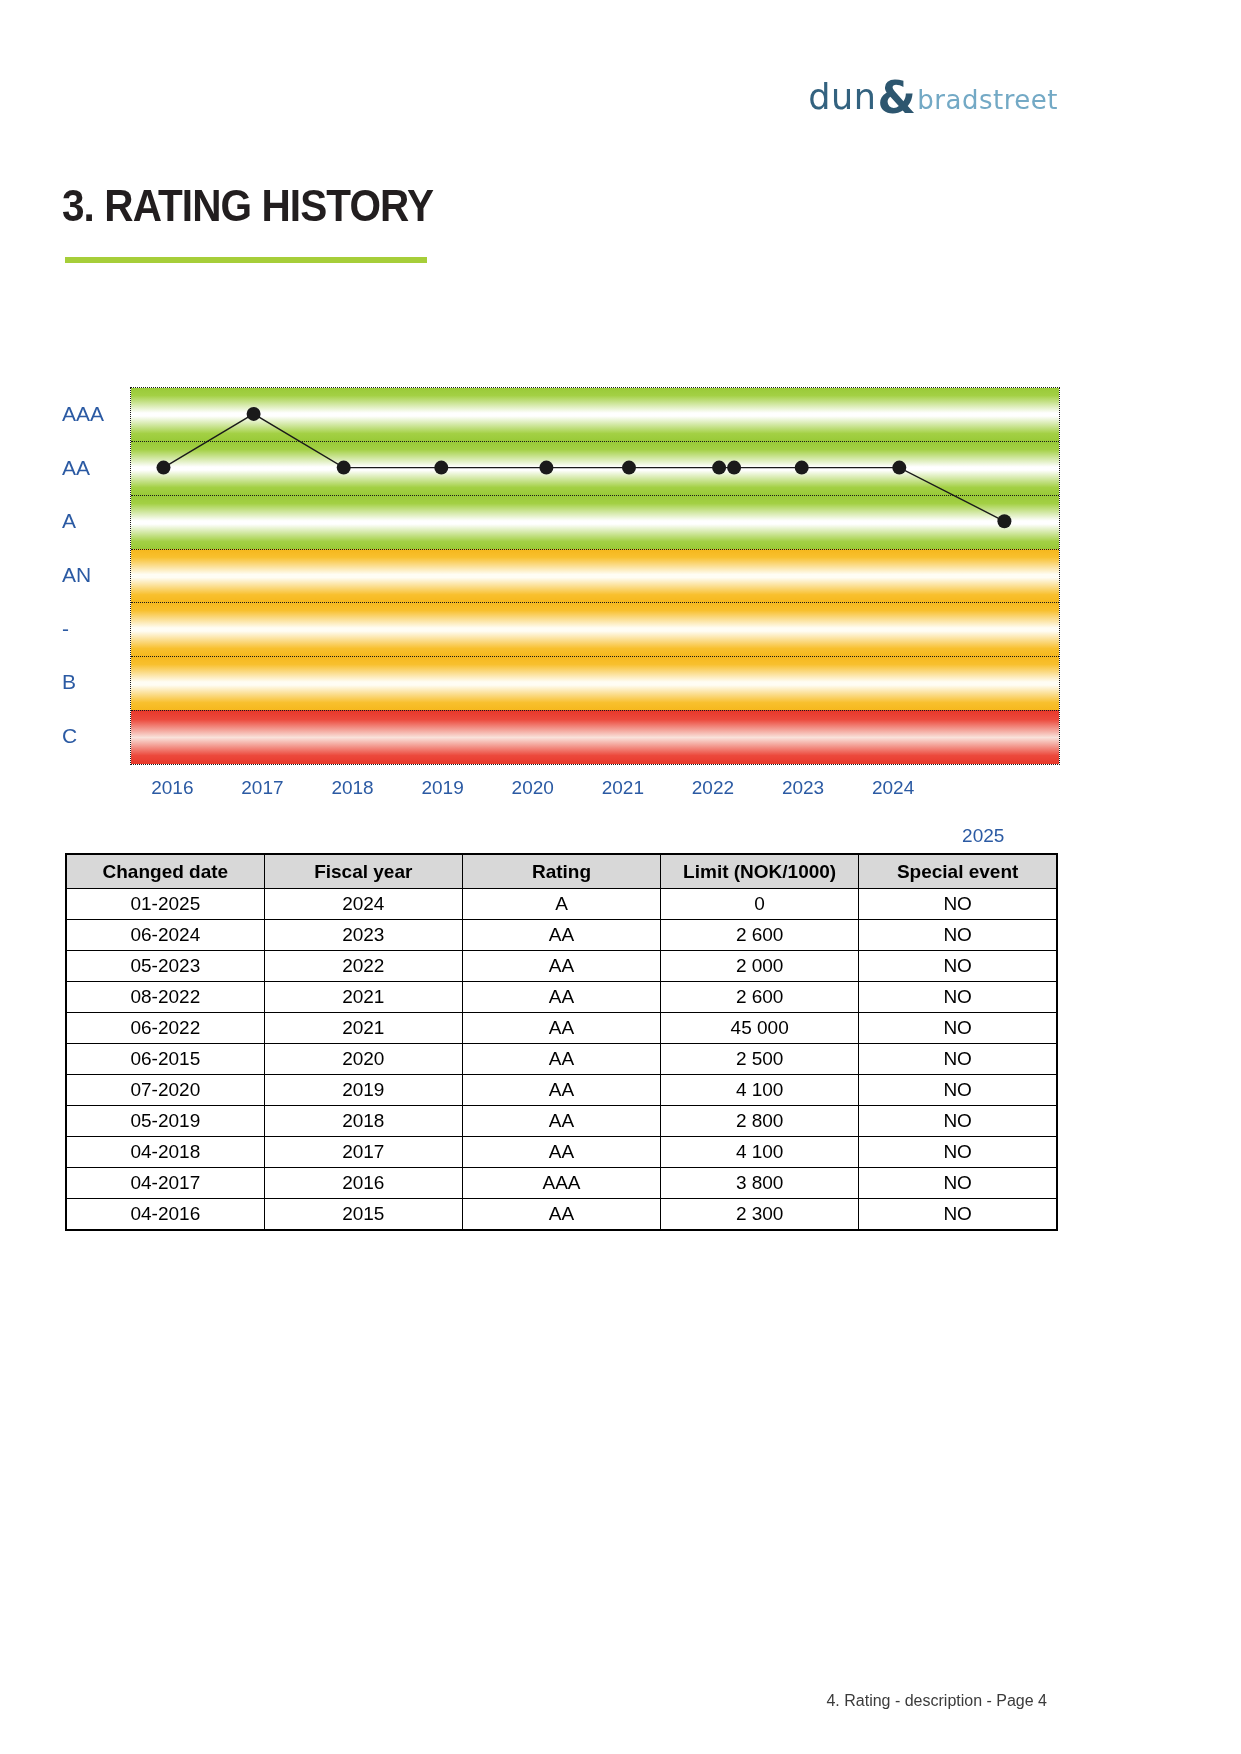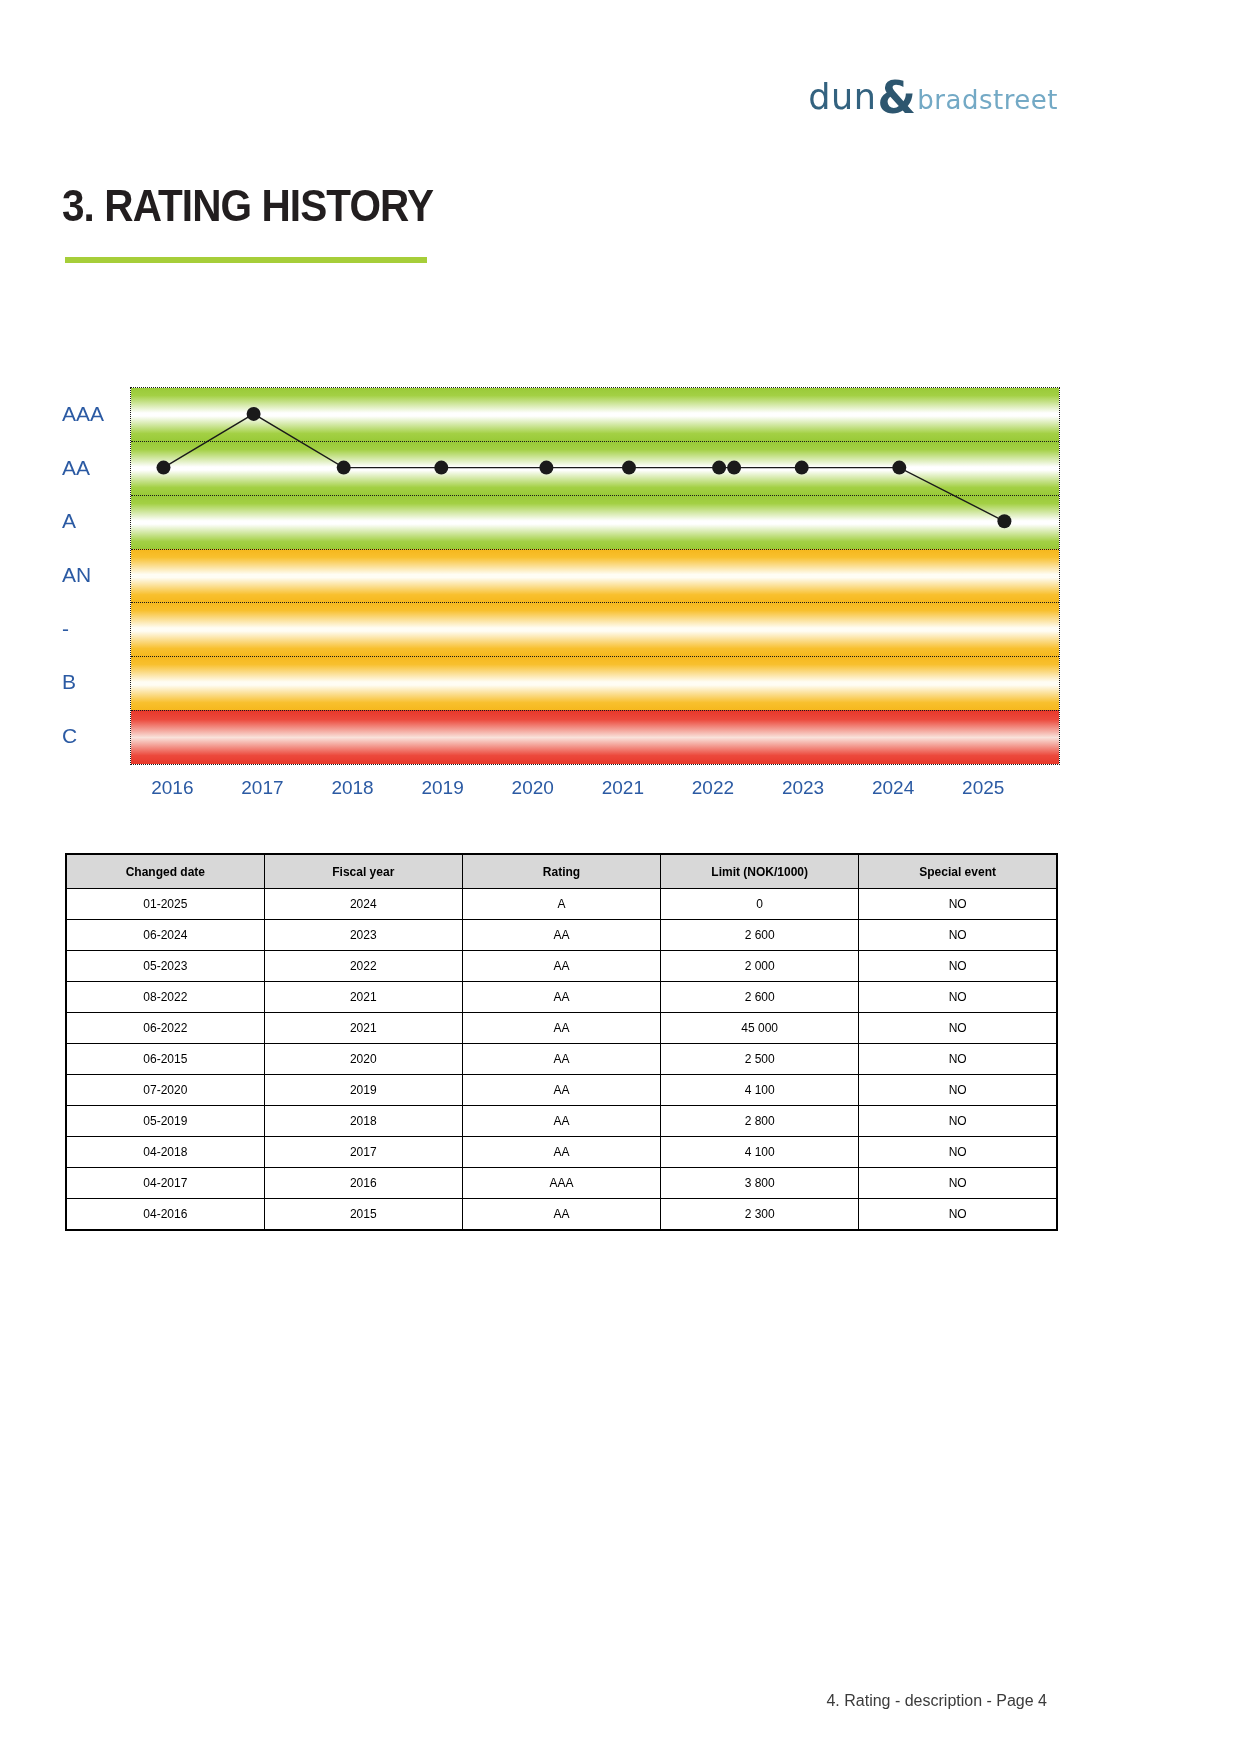--- a/index.html
+++ b/index.html
@@ -24,21 +24,21 @@
   .band.green{background:linear-gradient(to bottom,#99ca38 0%,#a3d044 14%,#ffffff 47%,#ffffff 53%,#a3d044 86%,#99ca38 100%);}
   .band.amber{background:linear-gradient(to bottom,#f6b81e 0%,#f8c02e 14%,#fffdf4 47%,#fffdf4 53%,#f8c02e 86%,#f6b81e 100%);}
   .band.red{background:linear-gradient(to bottom,#e8392b 0%,#ec493c 16%,#f9e2db 50%,#ec493c 84%,#e8392b 100%);}
   .chart-svg{position:absolute;left:130px;top:387px;width:930px;height:378px;overflow:visible;}
   .y-axis-label{position:absolute;left:62px;width:64px;height:24px;line-height:24px;
     font-size:21px;color:#2b5aa3;text-align:left;}
   .x-axis-tick{position:absolute;top:777px;width:80px;text-align:center;font-size:19px;color:#2b5aa3;}
 
   
   .rating-table{position:absolute;left:65px;top:853px;width:993px;border-collapse:collapse;table-layout:fixed;
-    font-size:12px;}
+    font-size:19px;}
   .rating-table th,.rating-table td{border:1px solid #000;text-align:center;padding:0;}
   .rating-table{border:2px solid #000;}
   .rating-table th{background:#d8d8d8;font-weight:bold;height:33px;}
   .rating-table td{height:30px;background:#fff;}
 
   
   .page-footer{position:absolute;left:0;top:1692px;width:1047px;text-align:right;
     font-size:16px;color:#3b3b3b;}
 </style>
 </head>
@@ -86,21 +86,21 @@
 <div id="x-labels">
     <div class="x-axis-tick" style="left: 132.346px;">2016</div>
     <div class="x-axis-tick" style="left: 222.443px;">2017</div>
     <div class="x-axis-tick" style="left: 312.54px;">2018</div>
     <div class="x-axis-tick" style="left: 402.637px;">2019</div>
     <div class="x-axis-tick" style="left: 492.734px;">2020</div>
     <div class="x-axis-tick" style="left: 582.831px;">2021</div>
     <div class="x-axis-tick" style="left: 672.928px;">2022</div>
     <div class="x-axis-tick" style="left: 763.025px;">2023</div>
     <div class="x-axis-tick" style="left: 853.122px;">2024</div>
-    <div class="x-axis-tick" style="left: 943.219px;">2025</div>
+    <div class="x-axis-tick" style="left: 943.219px; margin-top: 48px;">2025</div>
   </div>
 
 <table class="rating-table">
   <thead>
       <tr id="table-head-row">
         <th>Changed date</th>
         <th>Fiscal year</th>
         <th>Rating</th>
         <th>Limit (NOK/1000)</th>
         <th>Special event</th>

